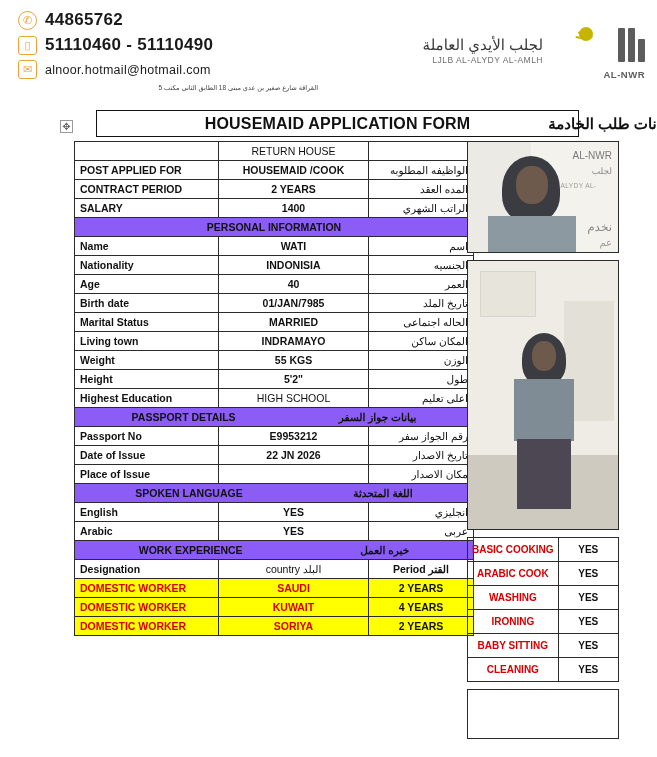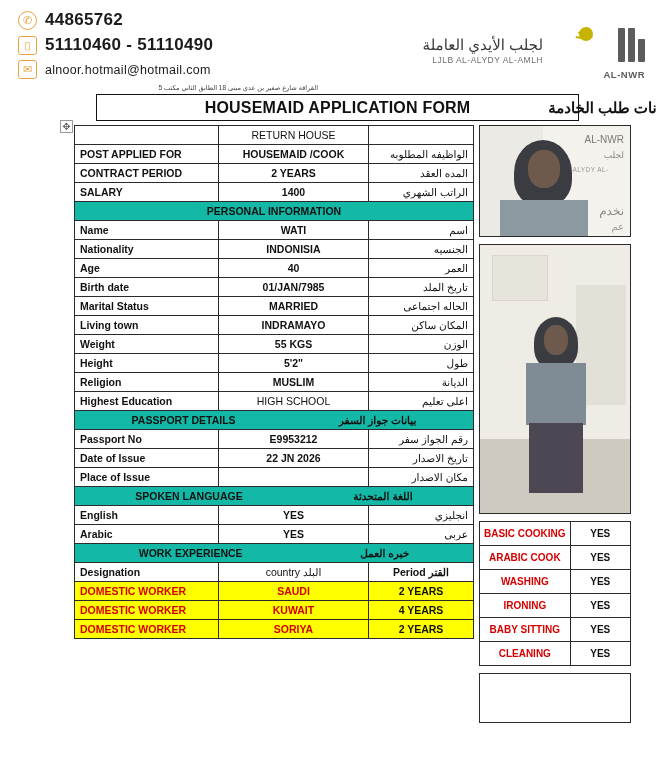--- a/index.html
+++ b/index.html
@@ -100,21 +100,21 @@
   }
   .brand-logo .nwr {
     position: absolute; right: 0; bottom: -4px;
     font-size: 9.5px; font-weight: bold; color: #5c5c5c;
     letter-spacing: .5px;
   }
 
   
   .title-bar {
     position: relative;
-    margin: 2px 78px 4px 96px;
+    margin: 18px 78px 4px 96px;
     border: 1.3px solid #111;
     height: 27px;
     display: flex;
     align-items: center;
     justify-content: center;
   }
   .title-en {
     font-size: 16px;
     font-weight: bold;
     color: #111;
@@ -139,21 +139,21 @@
     font-size: 10px;
     line-height: 11px;
     text-align: center;
     color: #666;
   }
 
   
   .body-wrap {
     position: relative;
     display: flex;
-    gap: 20px;
+    gap: 8px;
     padding: 0 2px 0 74px;
   }
   .left-col { width: 385px; }
   .right-col { width: 152px; }
 
   table.form {
     border-collapse: collapse;
     width: 100%;
     table-layout: fixed;
   }
@@ -162,21 +162,21 @@
     font-size: 10.5px;
     color: #111;
     padding: 3px 5px;
     height: 18px;
     vertical-align: middle;
   }
   .lbl { width: 144px; font-weight: bold; }
   .val { width: 150px; text-align: center; font-weight: bold; }
   .ar  { width: 105px; text-align: right; direction: rtl; font-size: 10.5px; }
   .section-row td {
-    background: #14b8a6;
+    background: #8b5cf6;
     text-align: center;
     font-weight: bold;
     font-size: 11px;
     padding: 3px 0;
   }
   .section-row .sec-en { display: inline-block; }
   .section-row .sec-ar { display: inline-block; direction: rtl; }
   .sec-split { display: flex; justify-content: space-around; align-items: center; }
   .tall td { height: 26px; }
   .red { color: #d40000; font-weight: bold; }
@@ -355,25 +355,20 @@
           <td class="lbl">Weight</td>
           <td class="val">55 KGS</td>
           <td class="ar">الوزن</td>
         </tr>
         <tr>
           <td class="lbl">Height</td>
           <td class="val">5'2"</td>
           <td class="ar">طول</td>
         </tr>
         <tr>
-          <td class="lbl">Religion</td>
-          <td class="val">MUSLIM</td>
-          <td class="ar">الديانة</td>
-        </tr>
-        <tr>
           <td class="lbl">Highest Education</td>
           <td class="val" style="font-weight:normal">HIGH SCHOOL</td>
           <td class="ar">اعلى تعليم</td>
         </tr>
 
         <tr class="section-row">
           <td colspan="3">
             <span class="sec-split">
               <span class="sec-en">PASSPORT DETAILS</span>
               <span class="sec-ar">بيانات جواز السفر</span>

